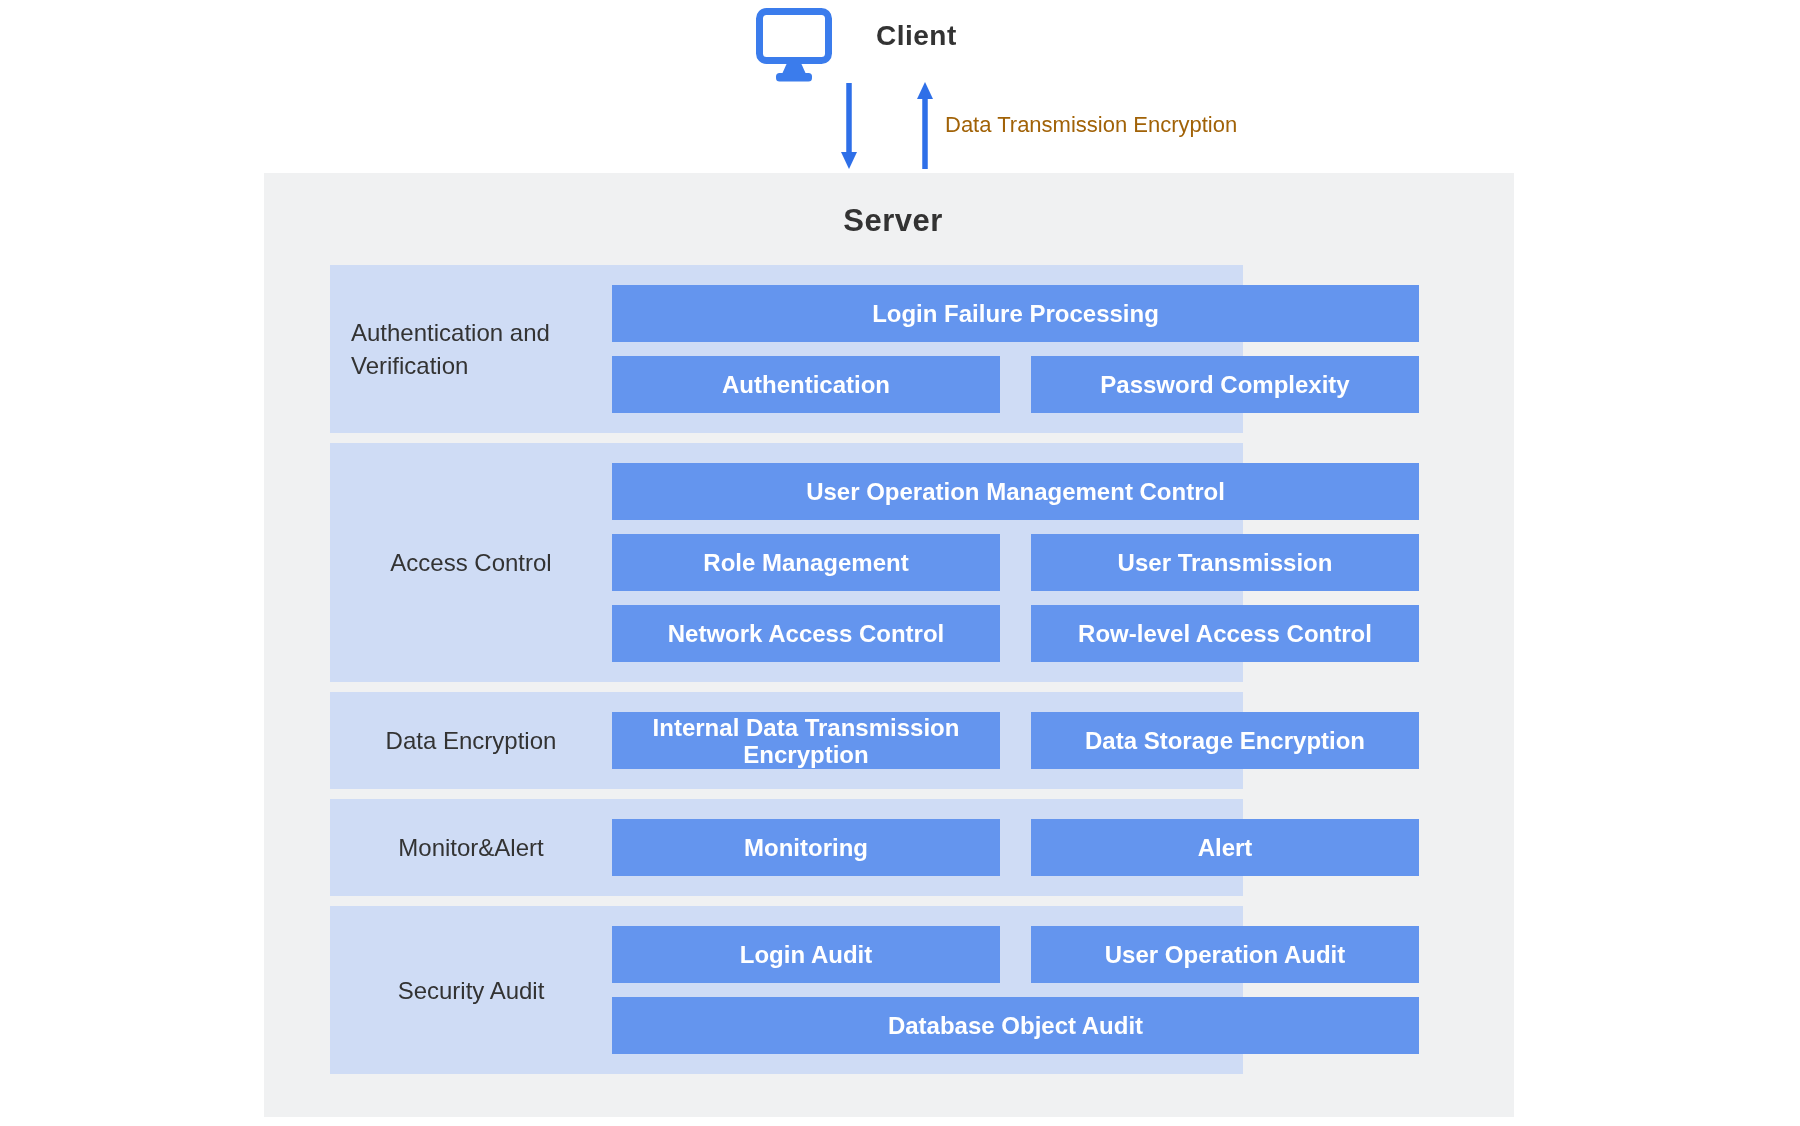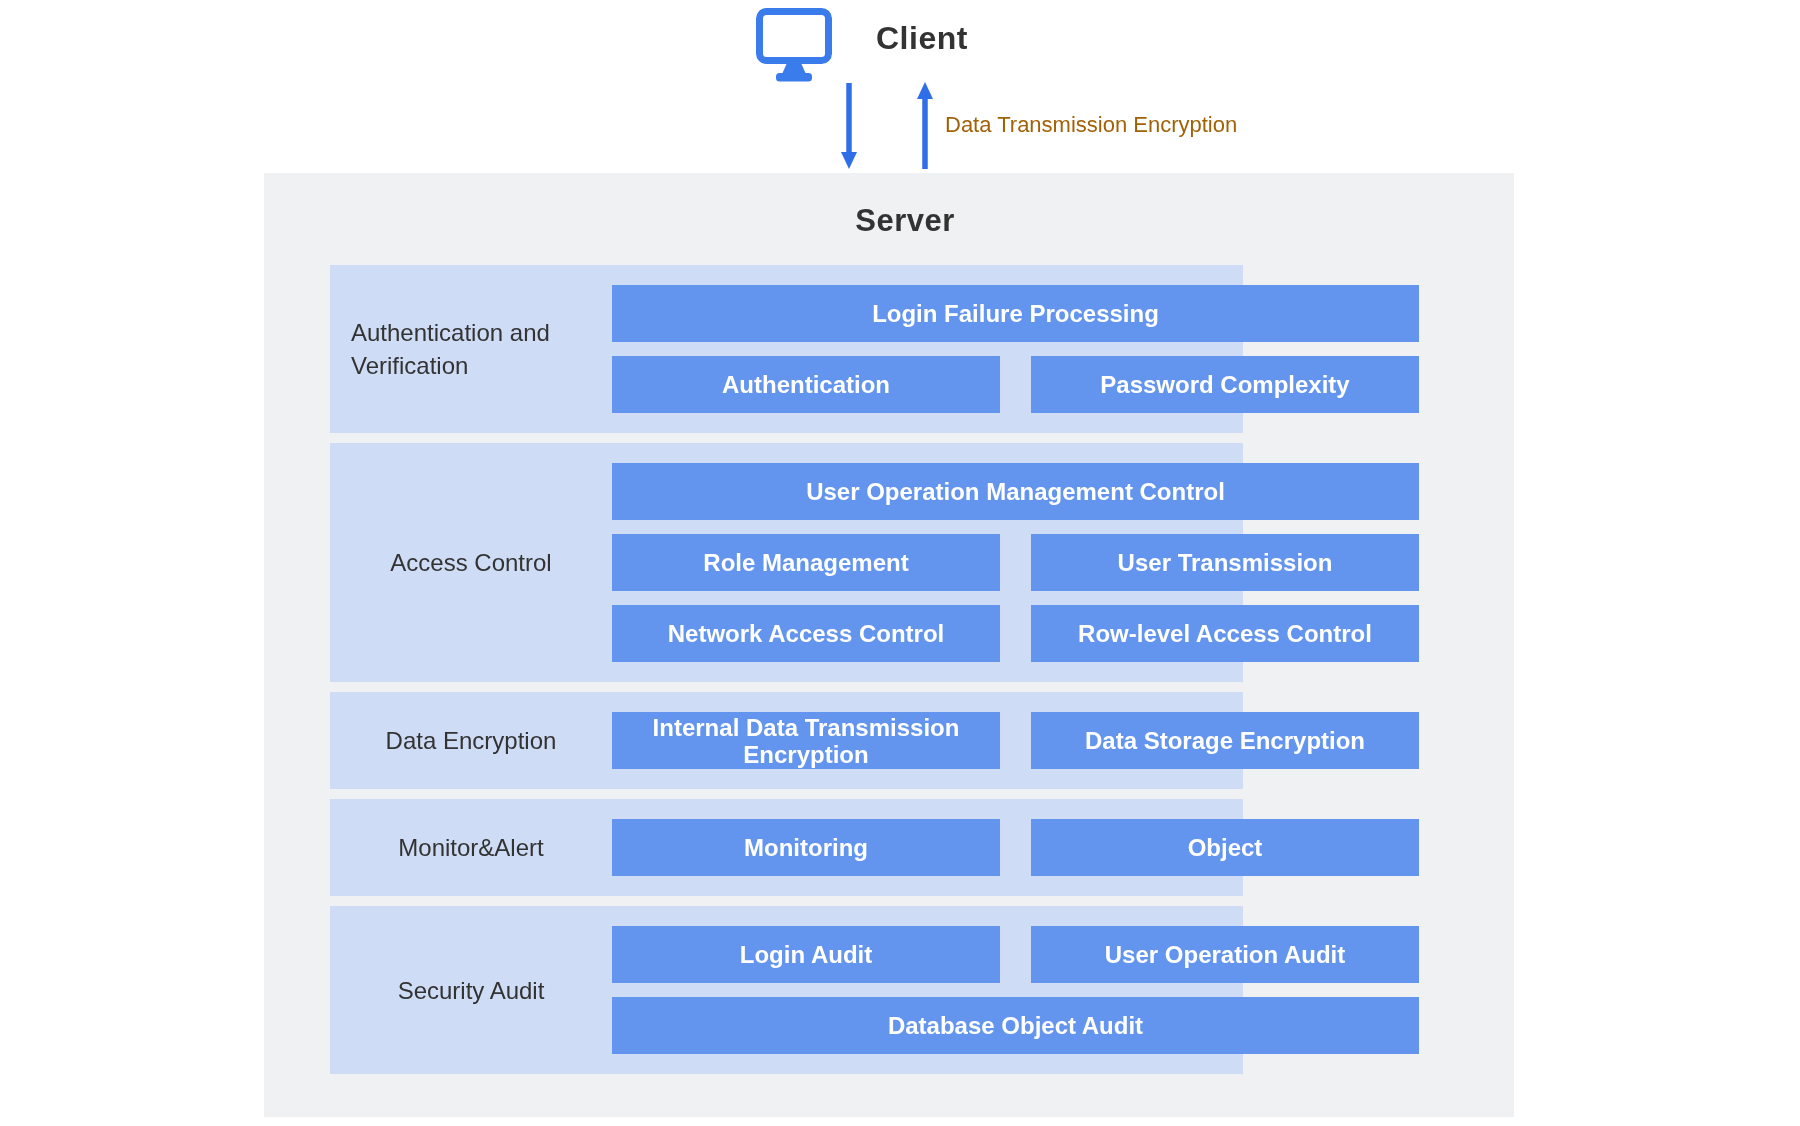--- a/index.html
+++ b/index.html
@@ -17,39 +17,39 @@
     width:1800px;height:1126px;position:relative;overflow:hidden;
     font-family:"Liberation Sans","DejaVu Sans",sans-serif;
   }
   .abs{position:absolute;}
 
   
   #client-icon{left:756px;top:8px;width:76px;height:78px;}
 
   
   #client-label{
-    left:876px;top:20px;font-size:32px;font-weight:700;color:var(--text-dark);
+    left:876px;top:20px;font-size:28px;font-weight:700;color:var(--text-dark);
     letter-spacing:0.5px;
   }
 
   
   #arrow-svg{left:830px;top:80px;width:130px;height:92px;}
 
   
   #connection-label{
     left:945px;top:112px;font-size:22px;color:#a16207;
   }
 
   
   #server-panel{
     left:264px;top:173px;width:1250px;height:944px;
     background:var(--panel-gray);
   }
   #server-title{
-    position:absolute;top:30px;left:16px;width:100%;text-align:center;
+    position:absolute;top:30px;left:4px;width:100%;text-align:center;
     font-size:31px;font-weight:700;color:var(--text-dark);letter-spacing:0.5px;
   }
   #server-rows{
     position:absolute;top:92px;left:66px;width:913px;
     display:flex;flex-direction:column;gap:10px;
   }
   .sec-row{
     background:var(--row-blue);
     display:flex;align-items:center;
     padding:20px 39px 20px 0;
@@ -145,21 +145,21 @@
           </div>
         </div>
       </div>
       <div class="sec-row">
         <div class="sec-label-cell">
           <div class="sec-label">Monitor&amp;Alert</div>
         </div>
         <div class="box-col">
           <div class="box-line">
             <div class="feature-box">Monitoring</div>
-            <div class="feature-box">Object</div>
+            <div class="feature-box">Alert</div>
           </div>
         </div>
       </div>
       <div class="sec-row">
         <div class="sec-label-cell">
           <div class="sec-label">Security Audit</div>
         </div>
         <div class="box-col">
           <div class="box-line">
             <div class="feature-box">Login Audit</div>

